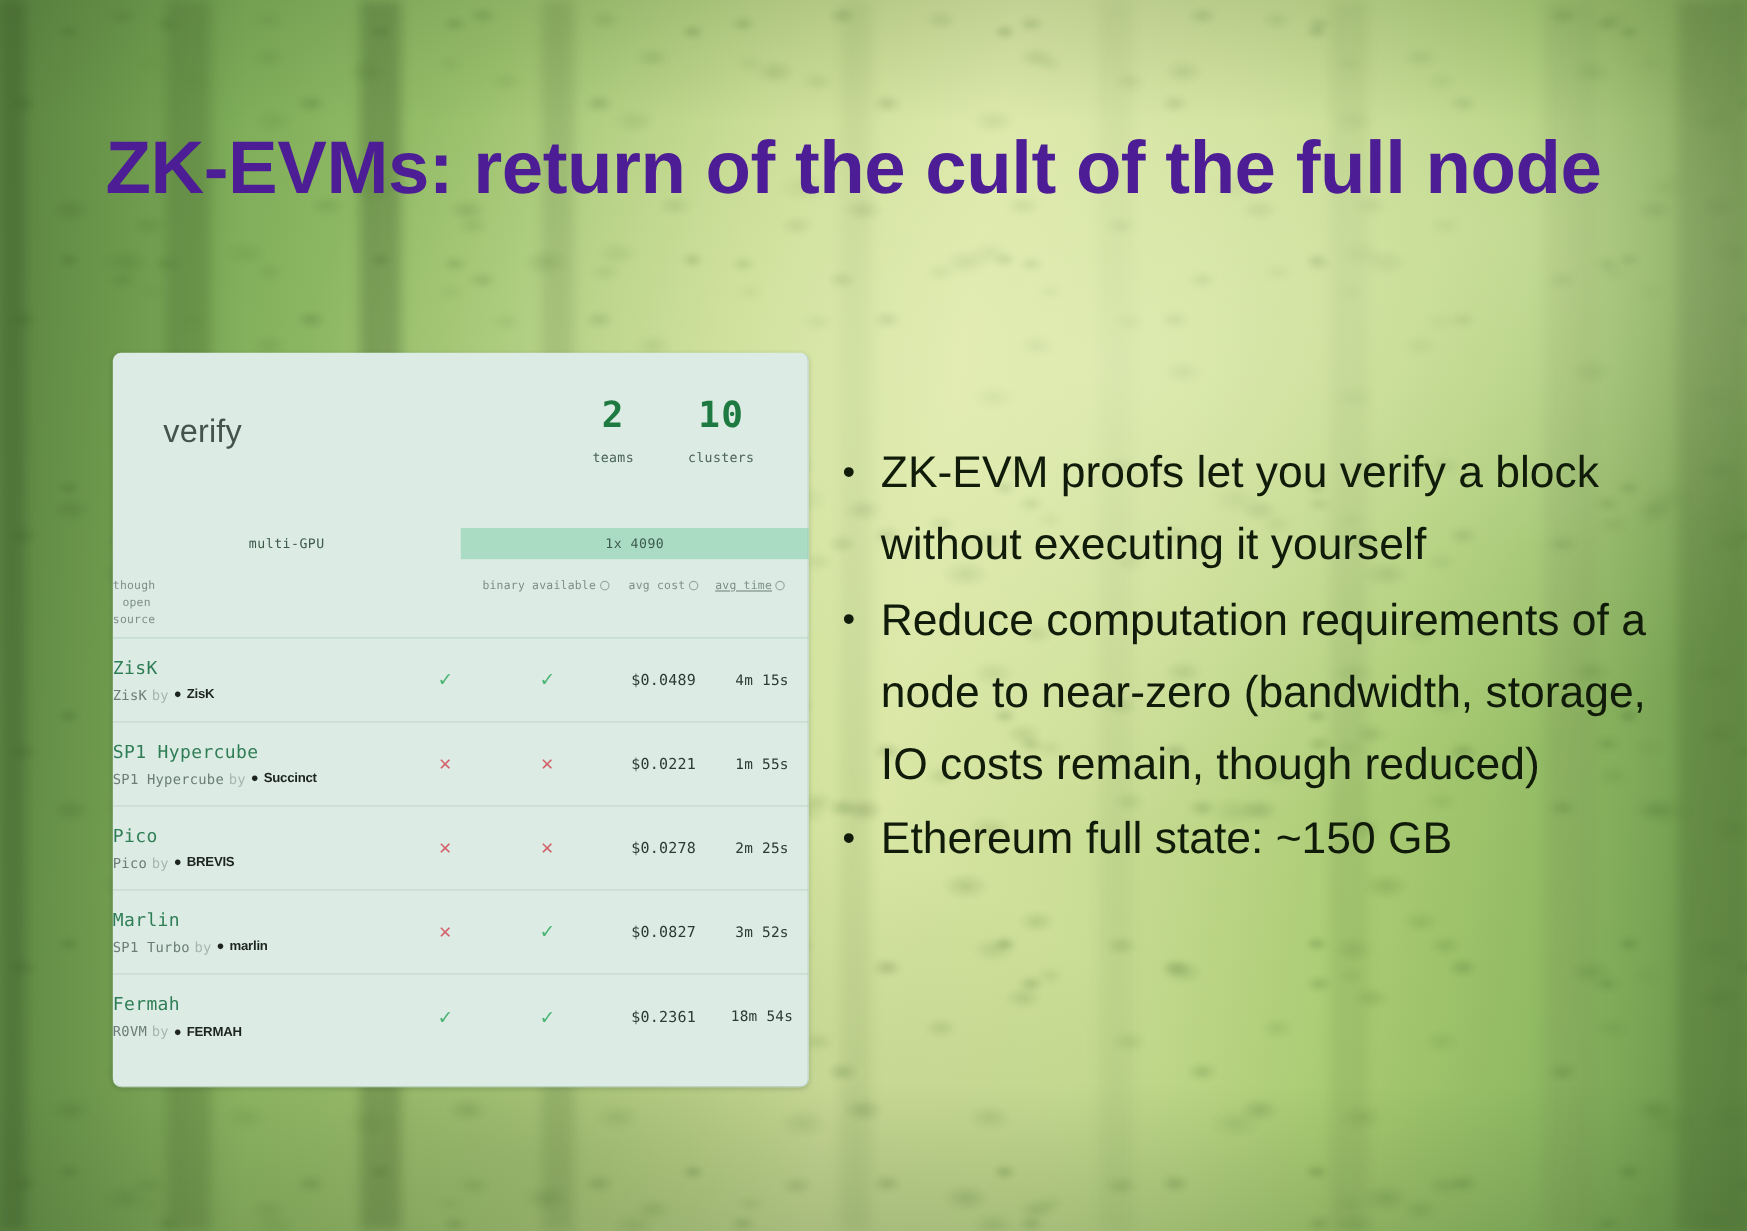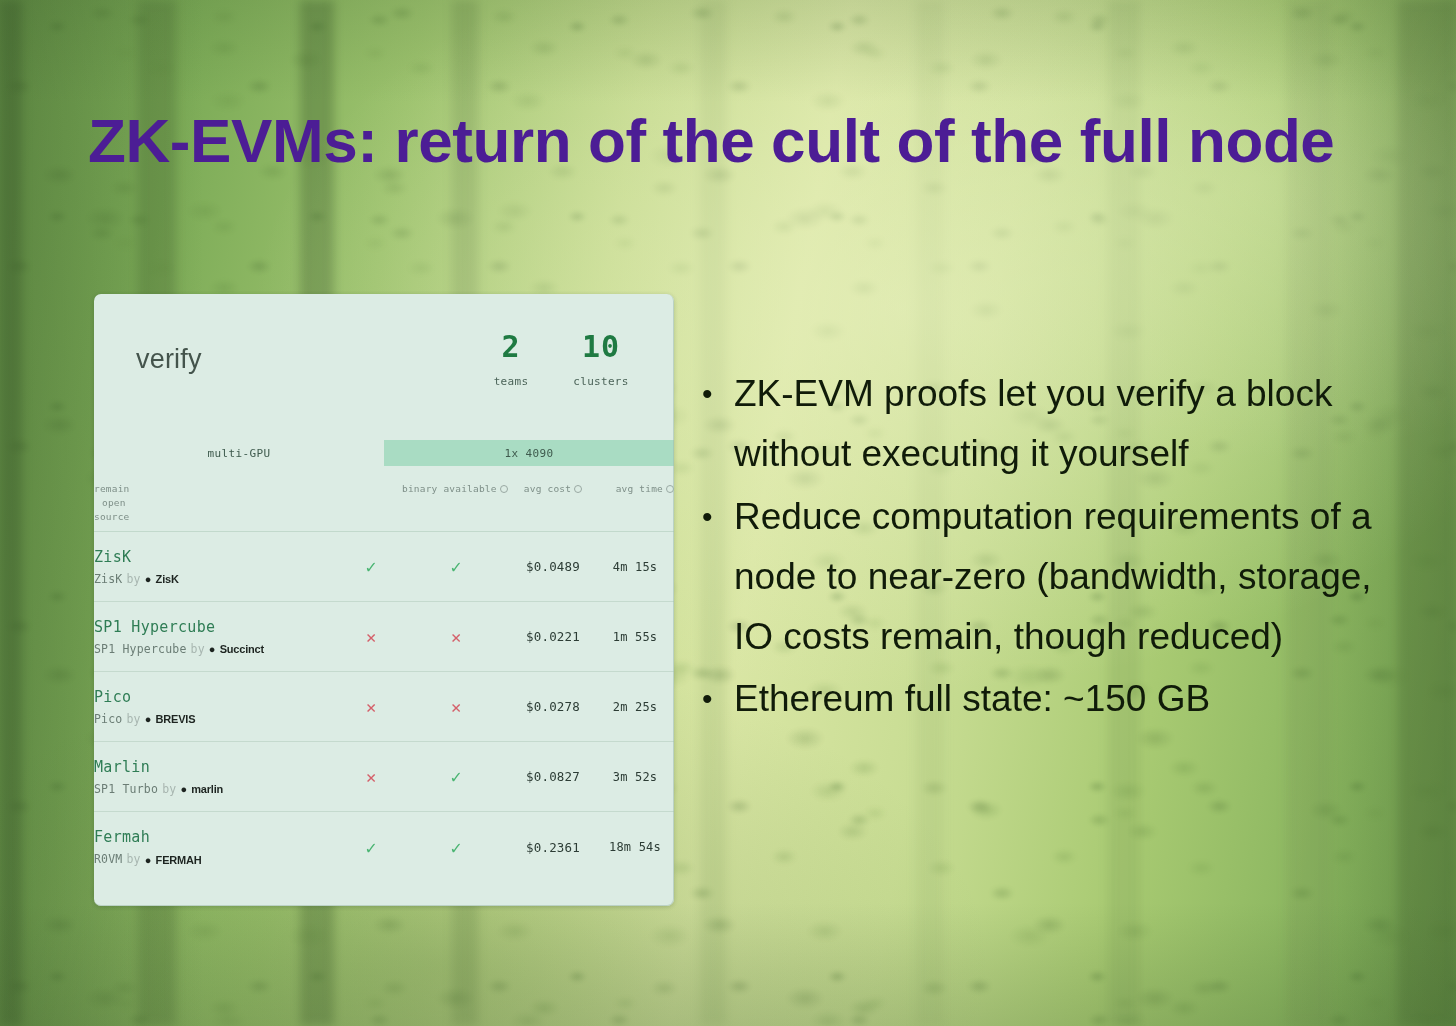--- a/index.html
+++ b/index.html
@@ -173,21 +173,21 @@
   .colhead {
     display:flex;
     padding:16px 0 8px 0;
     border-bottom:1px solid rgba(168,198,180,.5);
   }
   .ch { font-size:9.5px; color:#7e8f88; letter-spacing:.2px; line-height:1.45; }
   .ch-prover   { width:246px; }
   .ch-open     { width:62px;  text-align:center; }
   .ch-binary   { width:108px; }
   .ch-cost     { width:86px;  text-align:center; }
-  .ch-time     { width:78px;  text-align:right; }
+  .ch-time     { width:78px;  text-align:left;text-decoration:underline; }
   .info-dot {
     display:inline-block;
     width:8px; height:8px;
     border:1px solid #9aa9a3;
     border-radius:50%;
     margin-left:3px;
     position:relative; top:1px;
   }
 
   
@@ -287,21 +287,21 @@
       </div>
     </div>
 
     <div class="tabs">
       <div class="tab">multi-GPU</div>
       <div class="tab active">1x 4090</div>
     </div>
 
     <div class="colhead">
       <div class="ch ch-prover">
-        <div>remain</div>
+        <div>though</div>
         <div style="padding-left:8px">open</div>
         <div>source</div>
       </div>
       <div class="ch ch-open"></div>
       <div class="ch ch-binary">
         <span>binary available</span><span class="info-dot"></span>
       </div>
       <div class="ch ch-cost">
         <span>avg cost</span><span class="info-dot"></span>
       </div>

